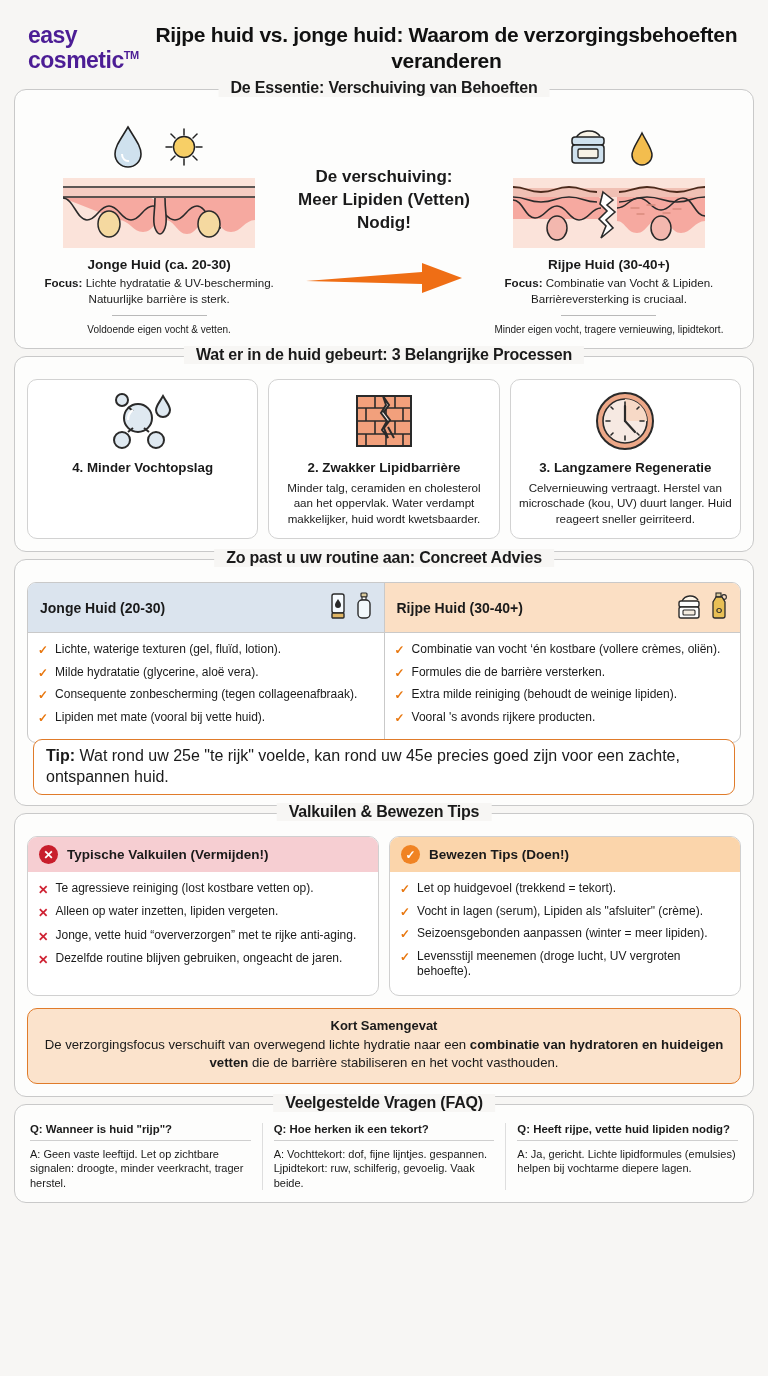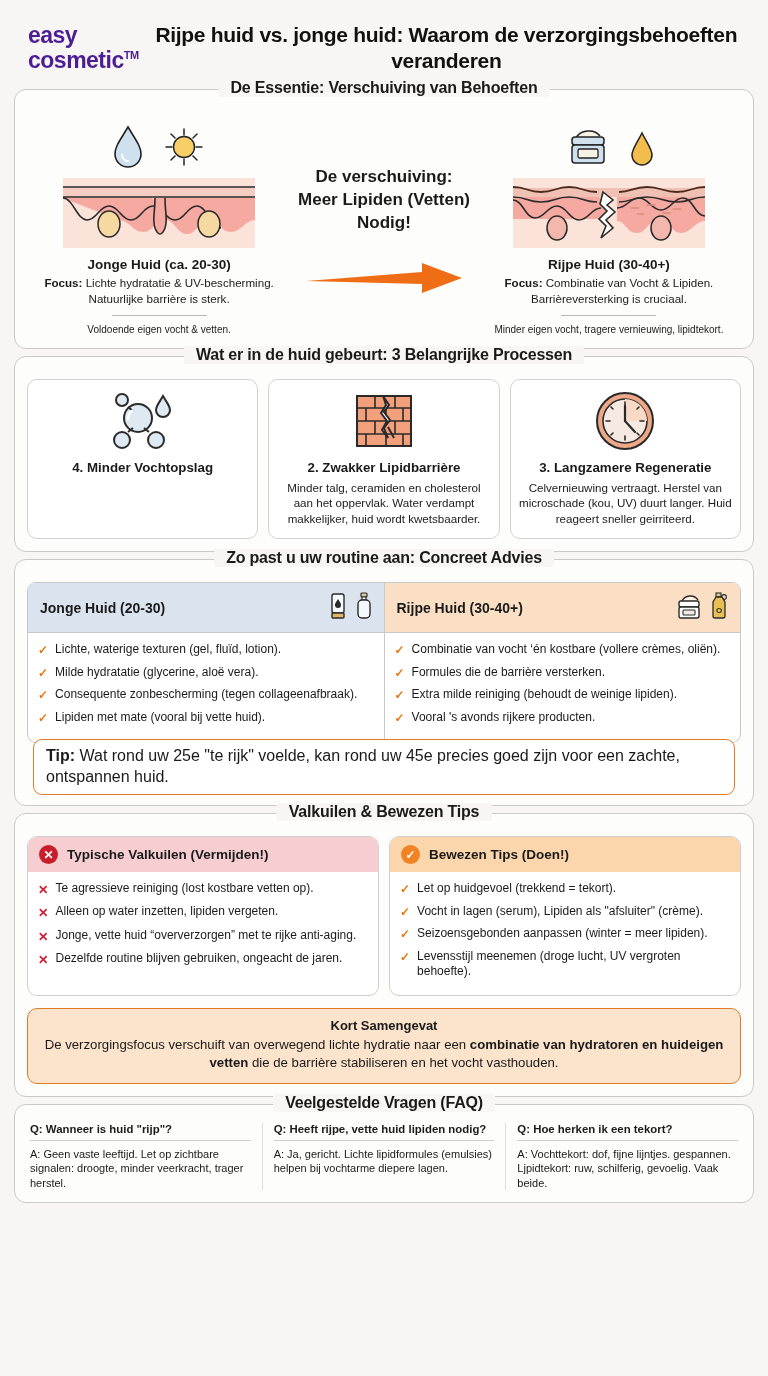--- a/index.html
+++ b/index.html
@@ -456,24 +456,24 @@
 
   <div class="section" style="margin-bottom:0;">
     <div class="sec-title">Veelgestelde Vragen (FAQ)</div>
     <div class="sec-body" style="padding:18px 4px 12px;">
       <div class="faq-row">
         <div class="faq-col">
           <div class="faq-q">Q: Wanneer is huid "rijp"?</div>
           <div class="faq-a">A: Geen vaste leeftijd. Let op zichtbare signalen: droogte, minder veerkracht, trager herstel.</div>
         </div>
         <div class="faq-col">
+          <div class="faq-q">Q: Hoe herken ik een tekort?</div>
+          <div class="faq-a">A: Vochttekort: dof, fijne lijntjes. gespannen. Ljpidtekort: ruw, schilferig, gevoelig. Vaak beide.</div>
+        </div>
+        <div class="faq-col">
           <div class="faq-q">Q: Heeft rijpe, vette huid lipiden nodig?</div>
           <div class="faq-a">A: Ja, gericht. Lichte lipidformules (emulsies) helpen bij vochtarme diepere lagen.</div>
         </div>
-        <div class="faq-col">
-          <div class="faq-q">Q: Hoe herken ik een tekort?</div>
-          <div class="faq-a">A: Vochttekort: dof, fijne lijntjes. gespannen. Ljpidtekort: ruw, schilferig, gevoelig. Vaak beide.</div>
-        </div>
       </div>
     </div>
   </div>
 
 </div>
 
 </body></html>

